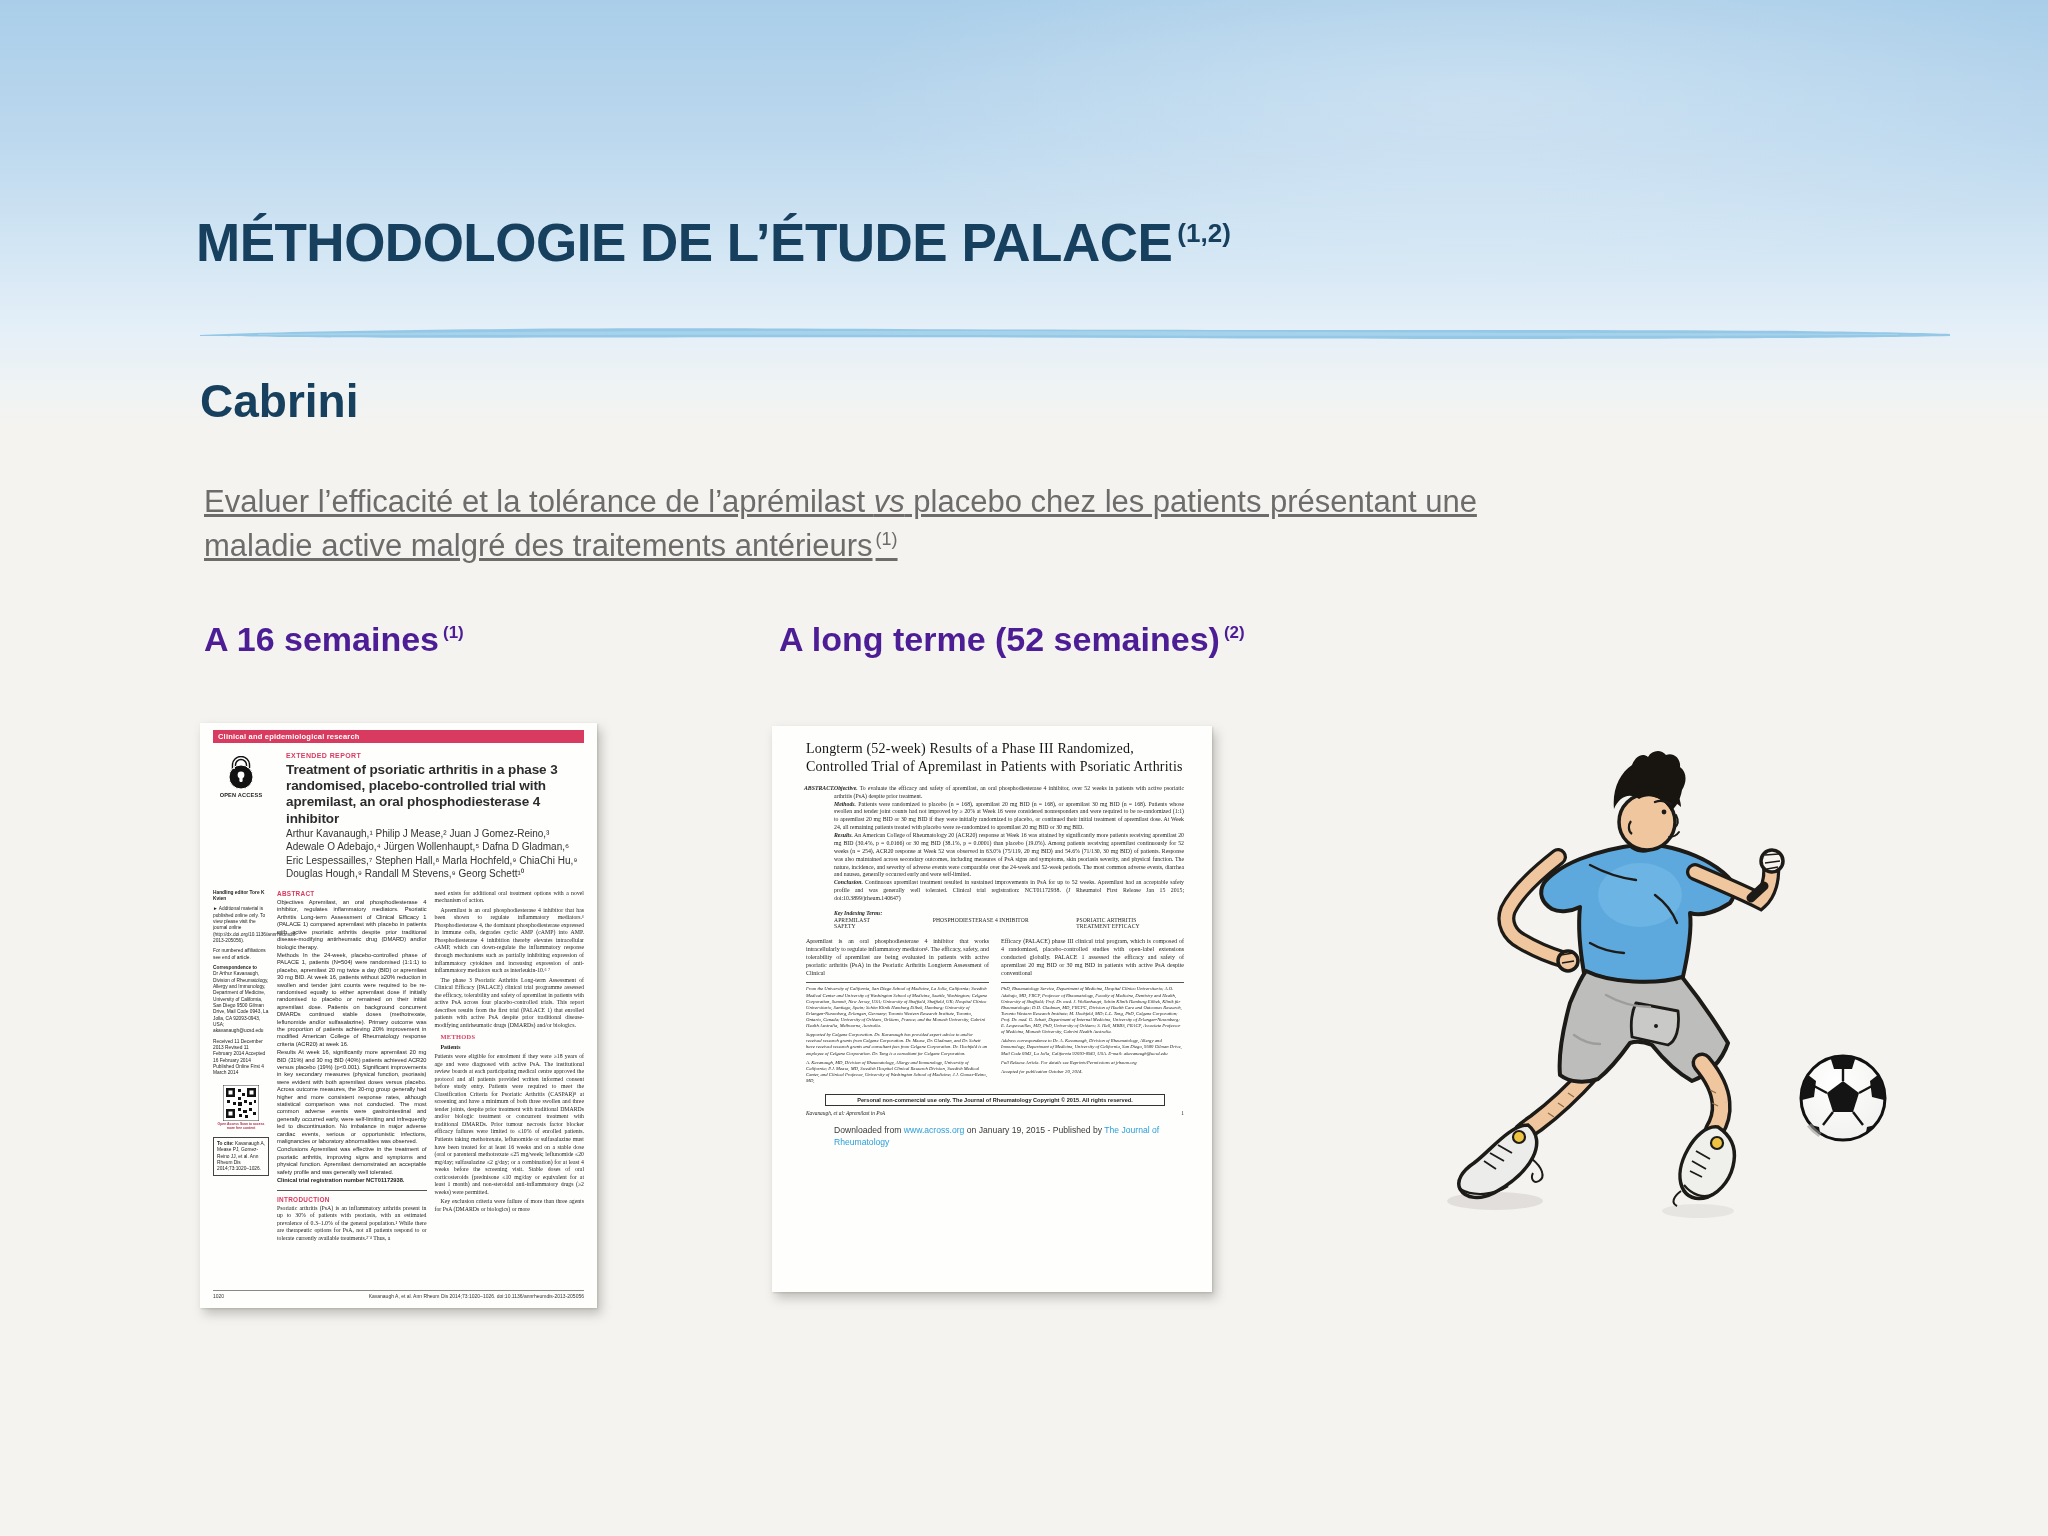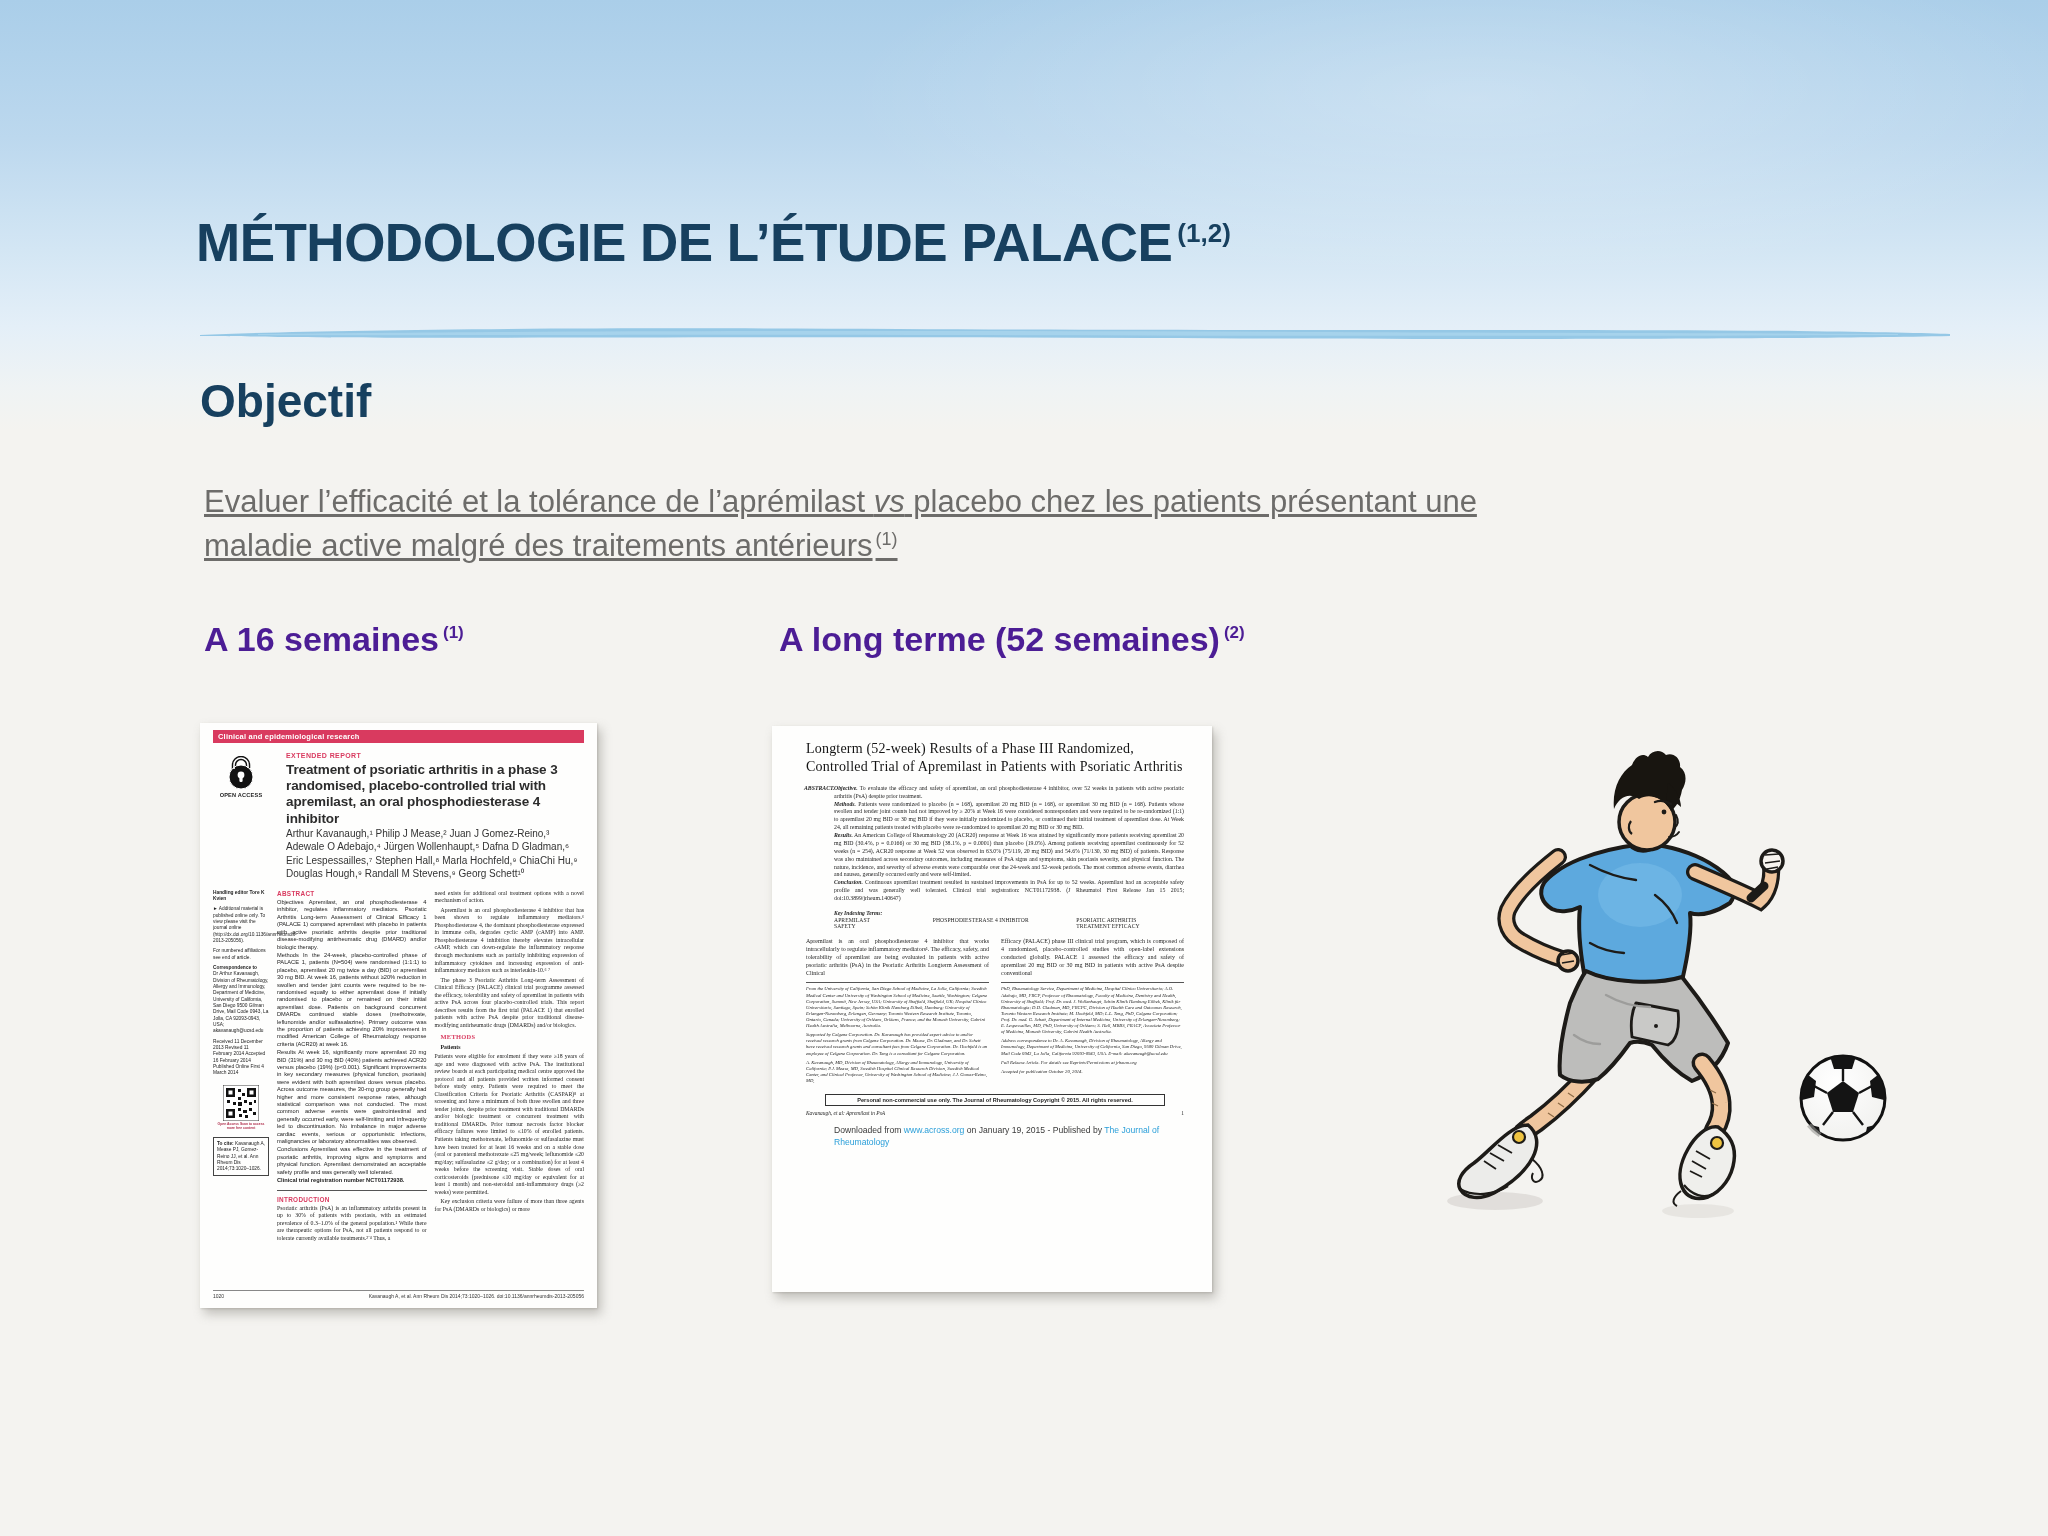--- a/index.html
+++ b/index.html
@@ -90,21 +90,21 @@
   <div class="sky"></div>
   <div class="sky-wash"></div>
   <svg class="brush" viewBox="0 0 1755 24">
     <path d="M2,13 C120,8 360,5 700,7 C1050,9 1350,7 1600,9 C1680,10 1730,11 1752,12
              L1752,14 C1600,17 1300,18 950,16 C600,14 260,17 80,15 C40,14 10,14 2,14 Z" fill="#8cc3e3" opacity="0.9"></path>
     <path d="M60,12 C300,9 700,8 1100,10 C1350,11 1550,11 1700,12 L1700,13 C1450,14 1100,14 760,13 C460,12 180,14 60,13 Z" fill="#aed7ee" opacity="0.7"></path>
   </svg>
 
   <h1 class="title"><span>MÉTHODOLOGIE DE L’ÉTUDE PALACE</span><span class="ref">(1,2)</span></h1>
 
-  <h2 class="objectif">Objectif</h2>
+  <h2 class="objectif">Cabrini</h2>
 
   <p class="objective-p"><span>Evaluer l’efficacité et la tolérance de l’aprémilast </span><em>vs</em><span> placebo chez les patients présentant une maladie active malgré des traitements antérieurs</span><span class="ref">(1)</span></p>
 
   <h3 class="colhead left"><span>A 16 semaines</span><span class="ref">(1)</span></h3>
   <h3 class="colhead right"><span>A long terme (52 semaines)</span><span class="ref">(2)</span></h3>
 
   <div class="page p1">
     <div class="p1-bar">Clinical and epidemiological research</div>
 
     <div class="p1-head">

